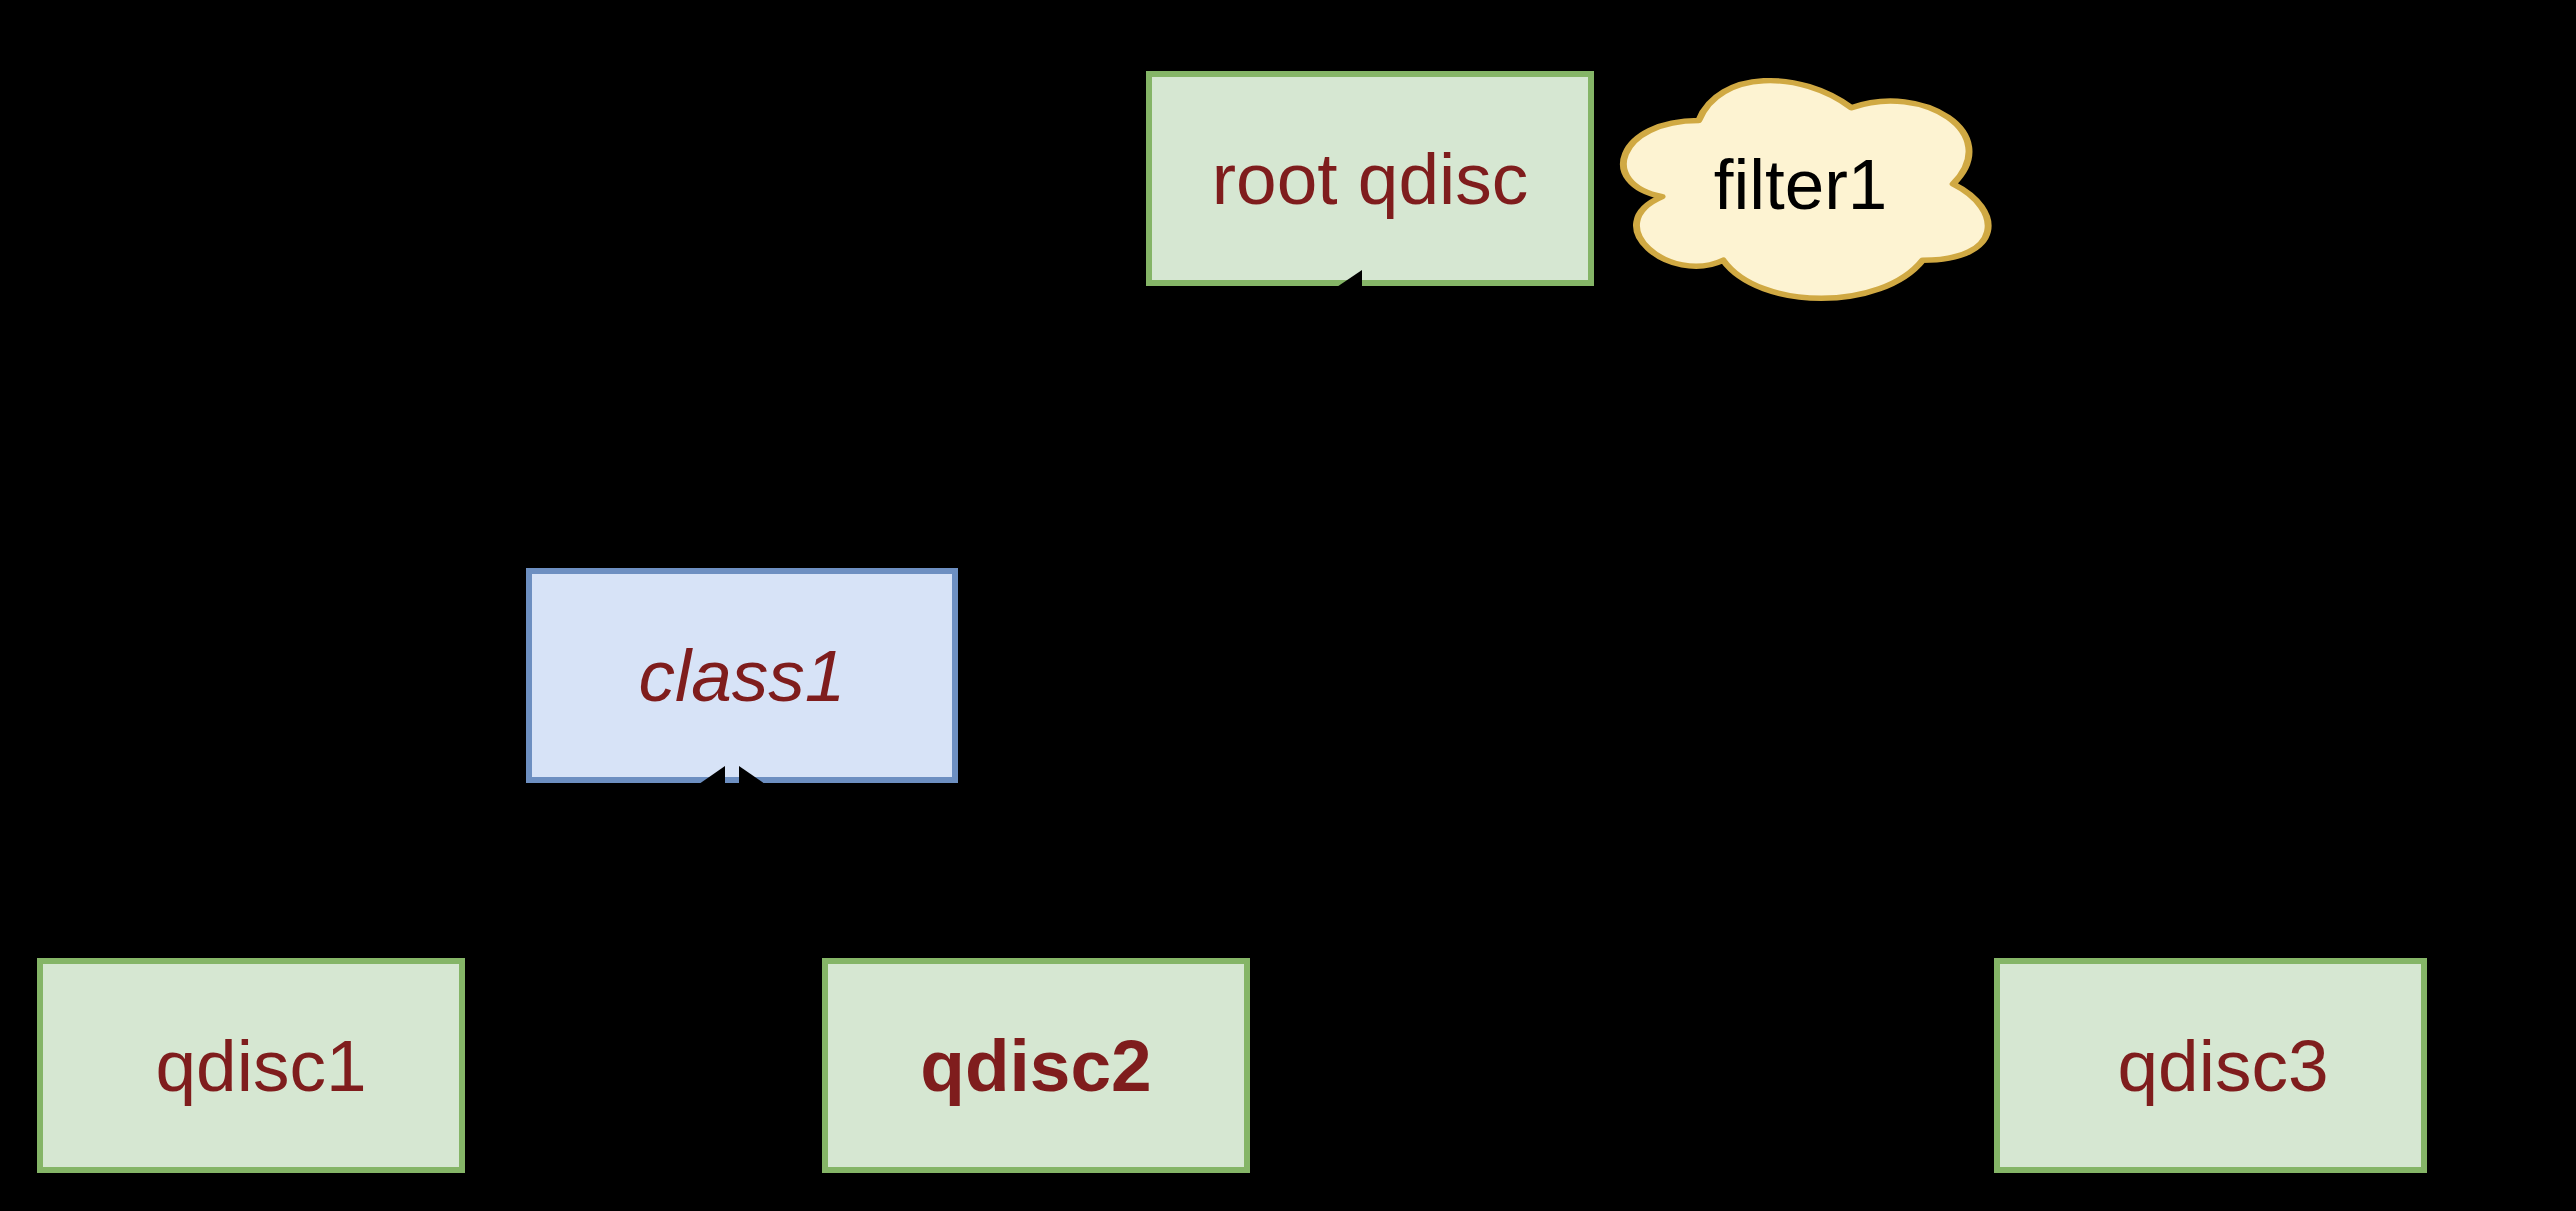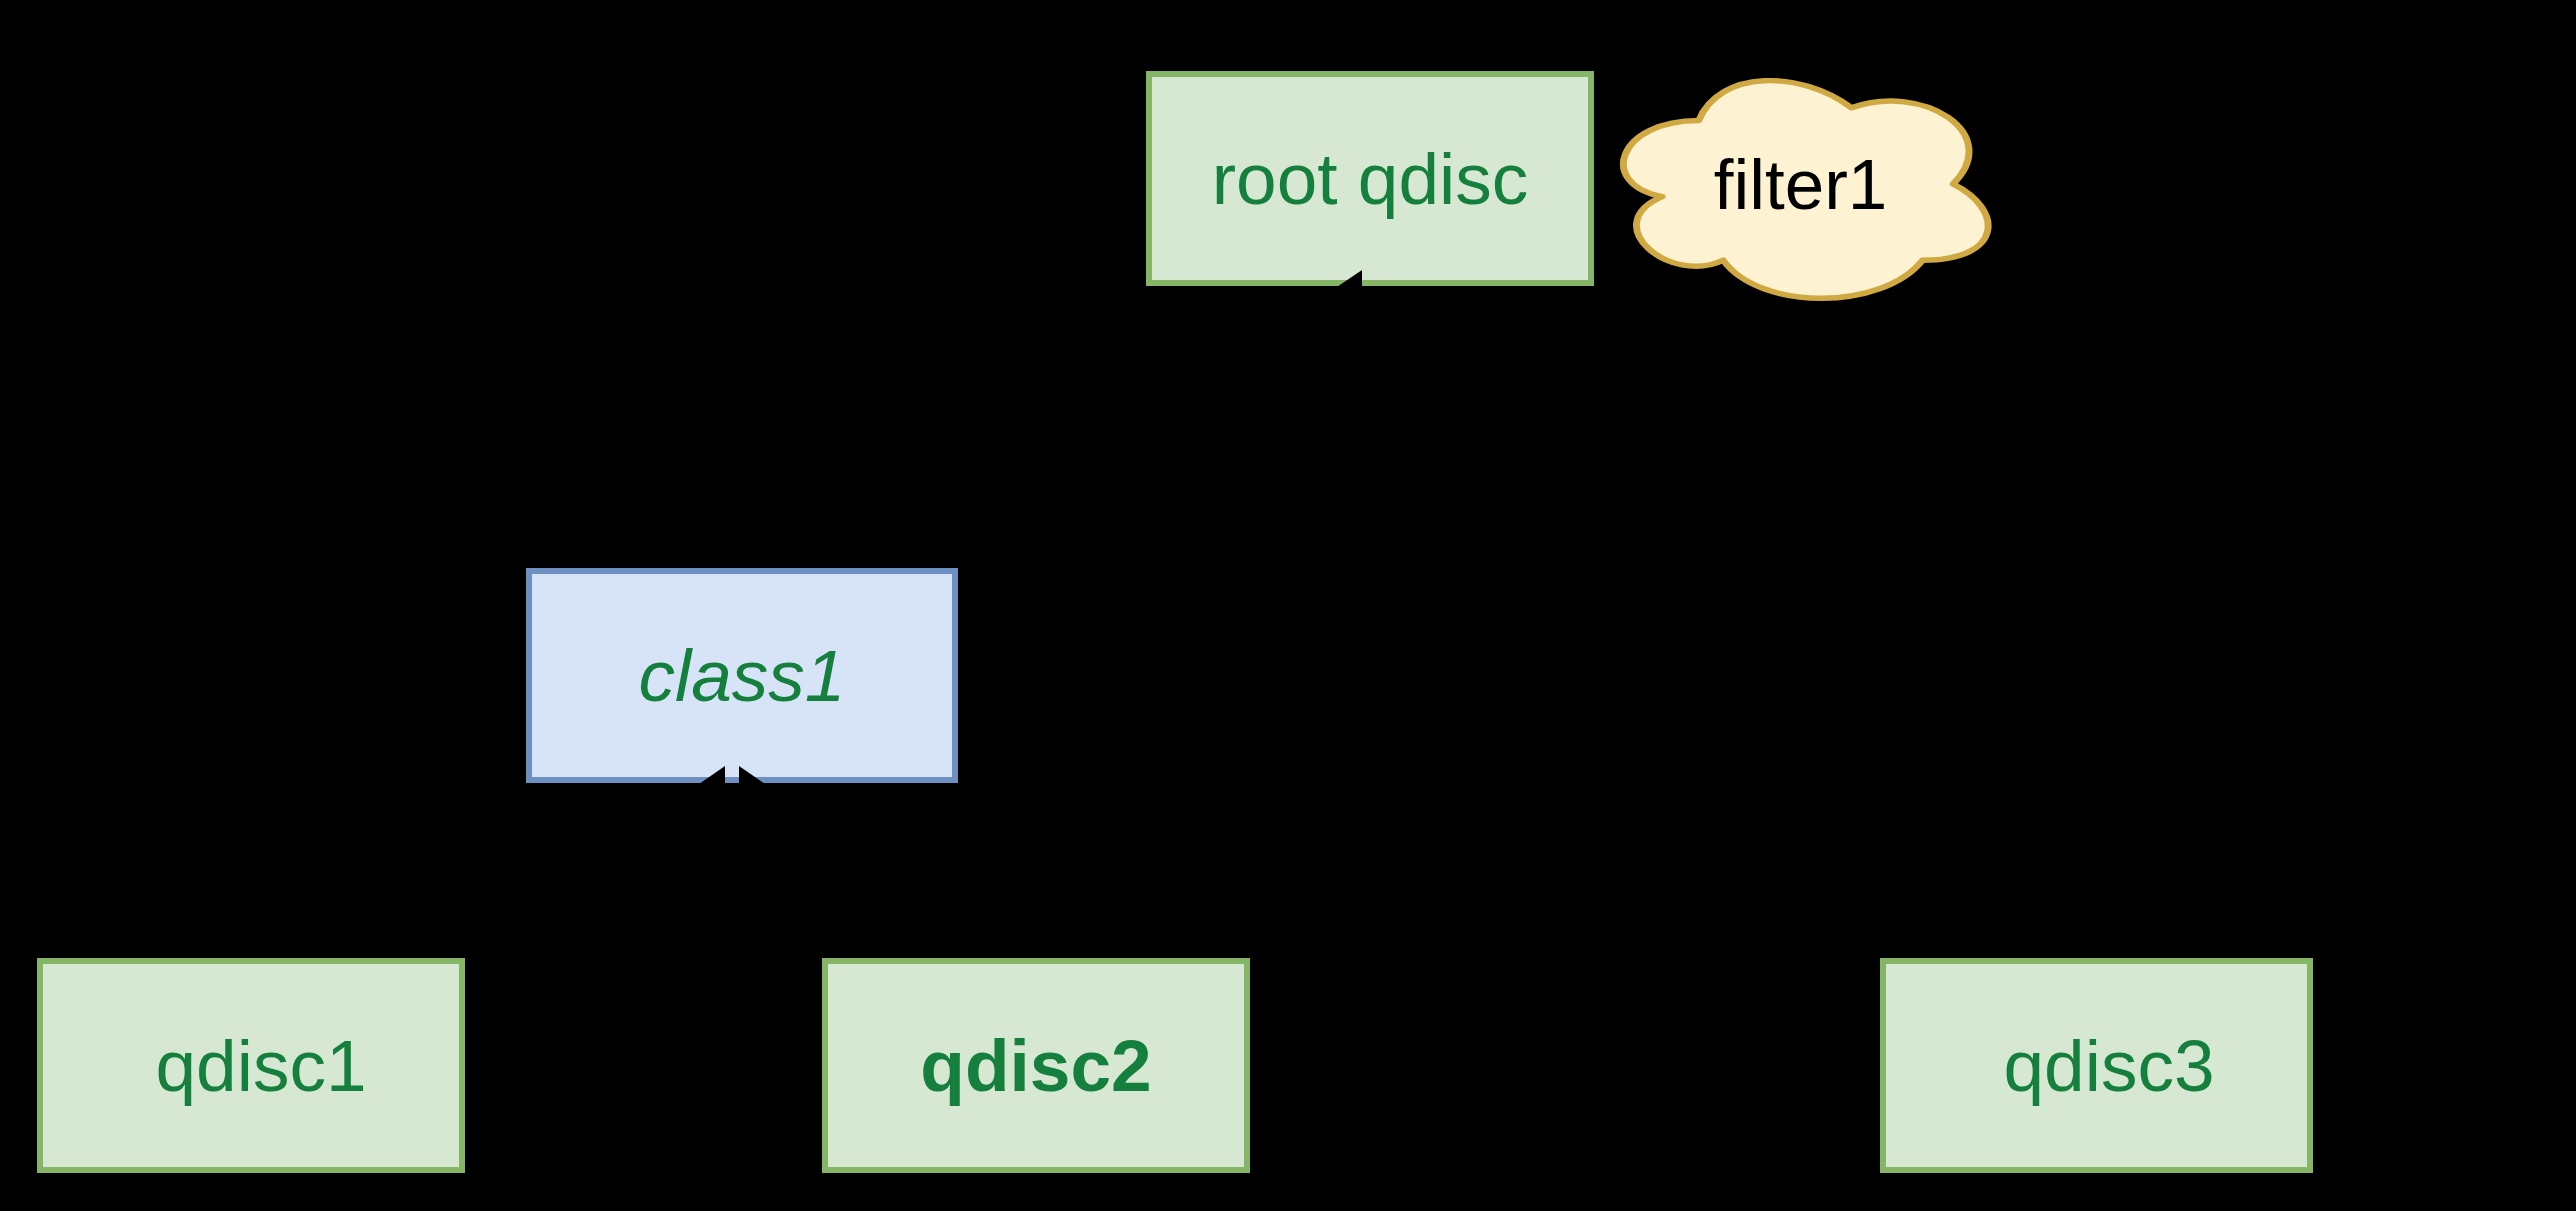--- a/index.html
+++ b/index.html
@@ -15,21 +15,21 @@
     overflow: hidden;
     font-family: "Liberation Sans", "DejaVu Sans", sans-serif;
   }
   .node {
     position: absolute;
     box-sizing: border-box;
     display: flex;
     align-items: center;
     justify-content: center;
     font-size: 73px;
-    color: #15803d;
+    color: #7f1d1d;
     line-height: 1;
   }
   .node.green {
     background: #d6e7d2;
     border: 6.2px solid #85b567;
   }
   .node.blue {
     background: #d7e3f7;
     border: 6.2px solid #6d8fc1;
   }
@@ -101,21 +101,21 @@
 
 
   <div class="node green" style="left:37px; top:958px; width:428px; height:215px;padding-left:20px;">
     <span class="node-label">qdisc1</span>
   </div>
 
   <div class="node green" style="left:822px; top:958px; width:428px; height:215px;font-weight:bold;">
     <span class="node-label">qdisc2</span>
   </div>
 
-  <div class="node green" style="left:1880px; top:958px; width:433px; height:215px;padding-left:25px;">
+  <div class="node green" style="left:1994px; top:958px; width:433px; height:215px;padding-left:25px;">
     <span class="node-label">qdisc3</span>
   </div>
 
   <div class="arrowhead tip-up-right" style="left:1325px; top:270px; width:37px; height:25px;"></div>
 
   <div class="arrowhead tip-up-right" style="left:689px; top:766px; width:36px; height:25px;"></div>
 
   <div class="arrowhead tip-up-left" style="left:739px; top:766px; width:36px; height:25px;"></div>
 
   <div class="arrowhead tip-up-left" style="left:1897px; top:766px; width:39px; height:25px;"></div>

